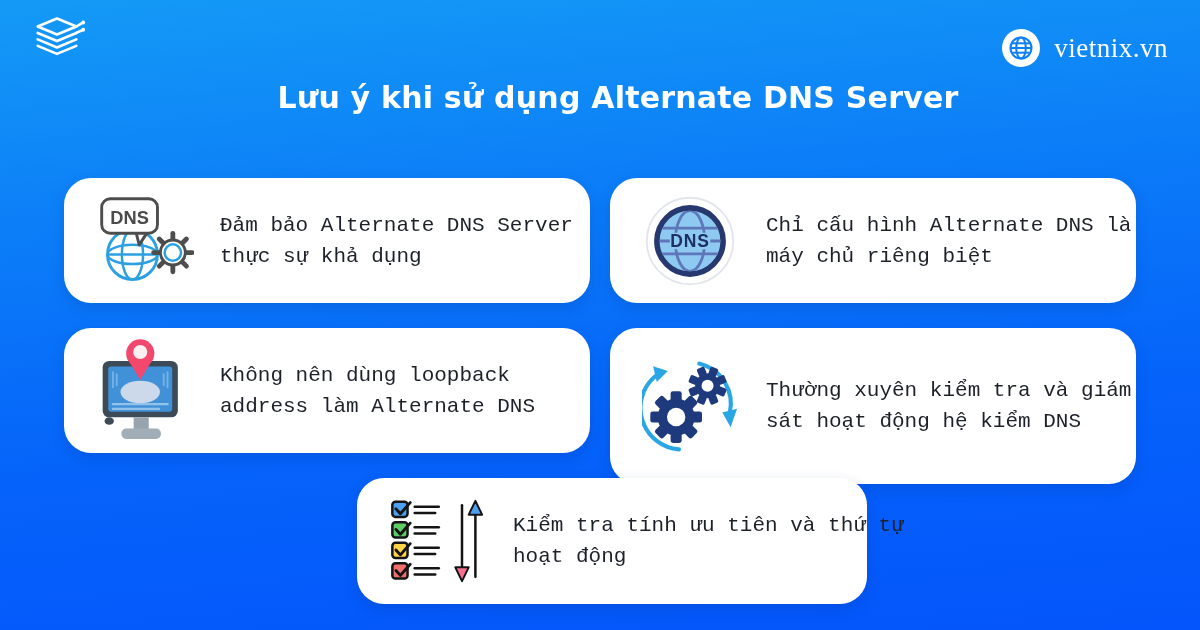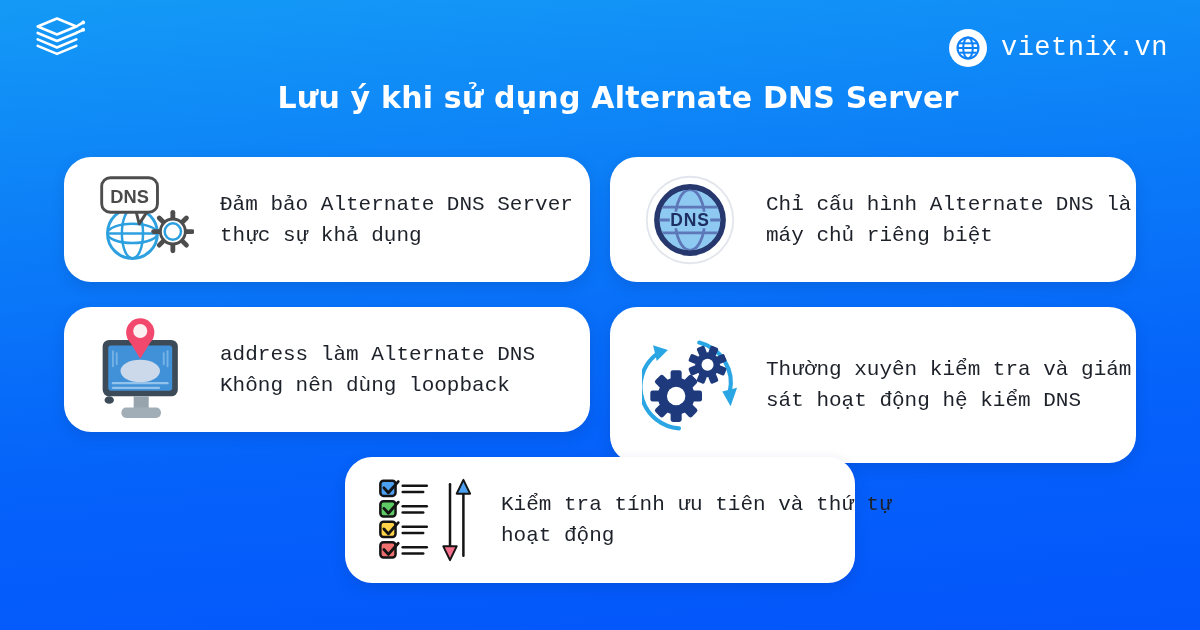--- a/index.html
+++ b/index.html
@@ -19,47 +19,47 @@
   }
   .brand-name {
     color: #ffffff; font-family: "Liberation Sans", sans-serif;
     font-size: 28px; font-weight: 700; letter-spacing: 3.5px;
   }
   .site {
     position: absolute; right: 32px; top: 28px;
     display: flex; align-items: center; gap: 13px;
   }
   .site-name {
-    color: #ffffff; font-family: Liberation Mono, monospace;
+    color: #ffffff; font-family: Liberation Serif, serif;
     font-size: 27px; font-weight: 400; letter-spacing: 0.5px;
   }
 
   
   .title {
     position: absolute; left: 0; right: 0; top: 80px;
     text-align: center;
     color: #ffffff; font-size: 30px; font-weight: 700;
     letter-spacing: 0.2px;
     padding-left: 36px;
   }
 
   
   .card {
     position: absolute;
     background: #ffffff;
     border-radius: 27px;
     box-shadow: 0 5px 14px rgba(2, 45, 120, 0.18);
     display: flex; align-items: center;
-    padding-left: 30px; gap: 26px;
+    padding-left: 30px; gap: 26px; margin-top: 21px;
   }
   .card-1 { left: 64px;  top: 157px; width: 526px; height: 125px; }
   .card-2 { left: 610px; top: 157px; width: 526px; height: 125px; }
   .card-3 { left: 64px;  top: 307px; width: 526px; height: 125px; }
   .card-4 { left: 610px; top: 307px; width: 526px; height: 156px; }
-  .card-5 { left: 345px; top: 457px; width: 510px; height: 126px; }
+  .card-5 { left: 357px; top: 457px; width: 510px; height: 126px; }
 
   .card-icon { flex: 0 0 auto; display: flex; align-items: center; justify-content: center; width: 100px; }
   .card-text {
     color: #1D2129; font-size: 21px; line-height: 31px; font-weight: 400;
   }
   .card-text span { display: block; white-space: nowrap; font-family: Liberation Mono, monospace; }
 </style>
 </head>
 <body>
 
@@ -182,22 +182,22 @@
         <ellipse cx="13" cy="88" rx="5" ry="4" fill="#3D4B59"></ellipse>
         <rect x="39" y="84" width="16" height="13" fill="#97A3AD"></rect>
         <rect x="26" y="96" width="42" height="11" rx="5" fill="#A2AEB7"></rect>
 
         <circle cx="46" cy="16" r="15" fill="#F2486D"></circle>
         <polygon points="32.5,22 59.5,22 46,44" fill="#F2486D"></polygon>
         <circle cx="46" cy="14.5" r="7.5" fill="#FBEFF2"></circle>
       </svg>
     </div>
     <div class="card-text">
+      <span>Không nên dùng loopback</span>
       <span>address làm Alternate DNS</span>
-      <span>Không nên dùng loopback</span>
     </div>
   </div>
 
   <div class="card card-4">
     <div class="card-icon">
       <svg width="96" height="96" viewBox="0 0 104 104">
 
         <g fill="none" stroke="#2AA6E4" stroke-width="4.5" stroke-linecap="round">
           <path d="M40,99 A45,45 0 0 1 14,20"></path>
           <path d="M62,6 A45,45 0 0 1 95,60"></path>

